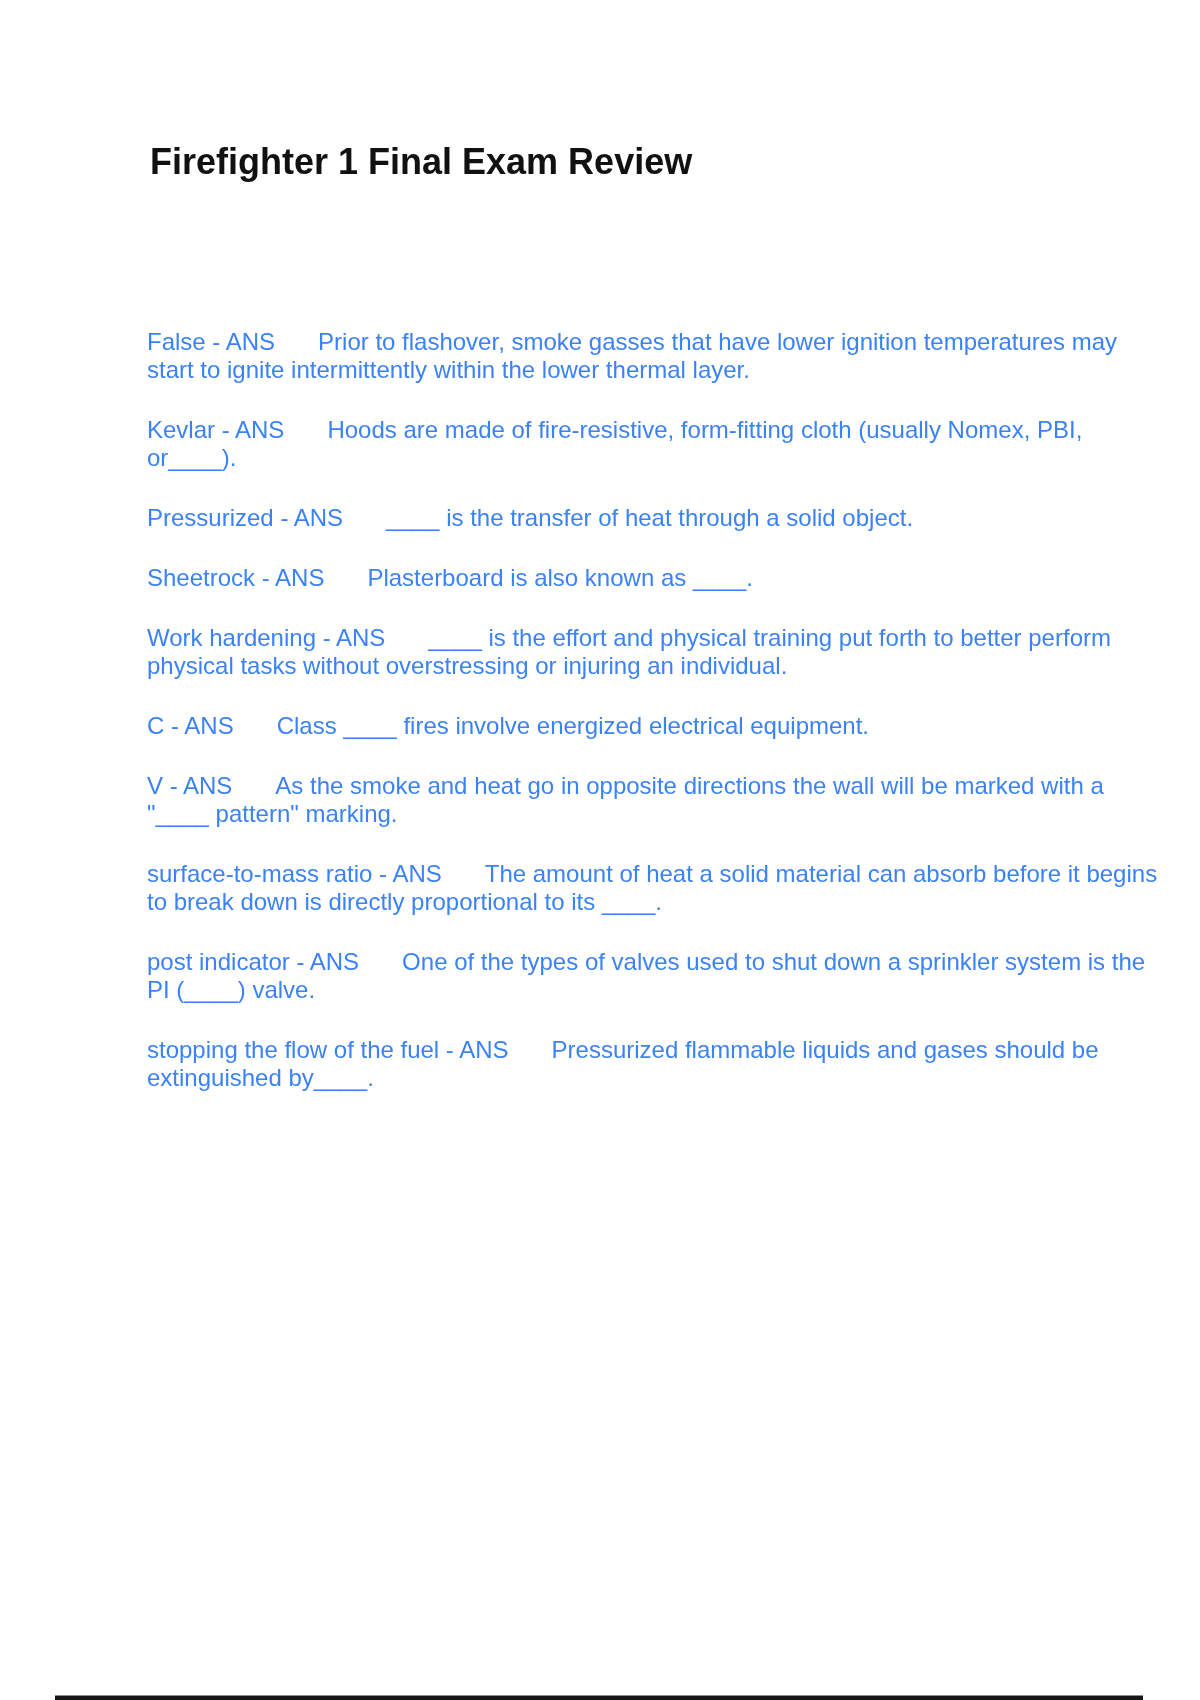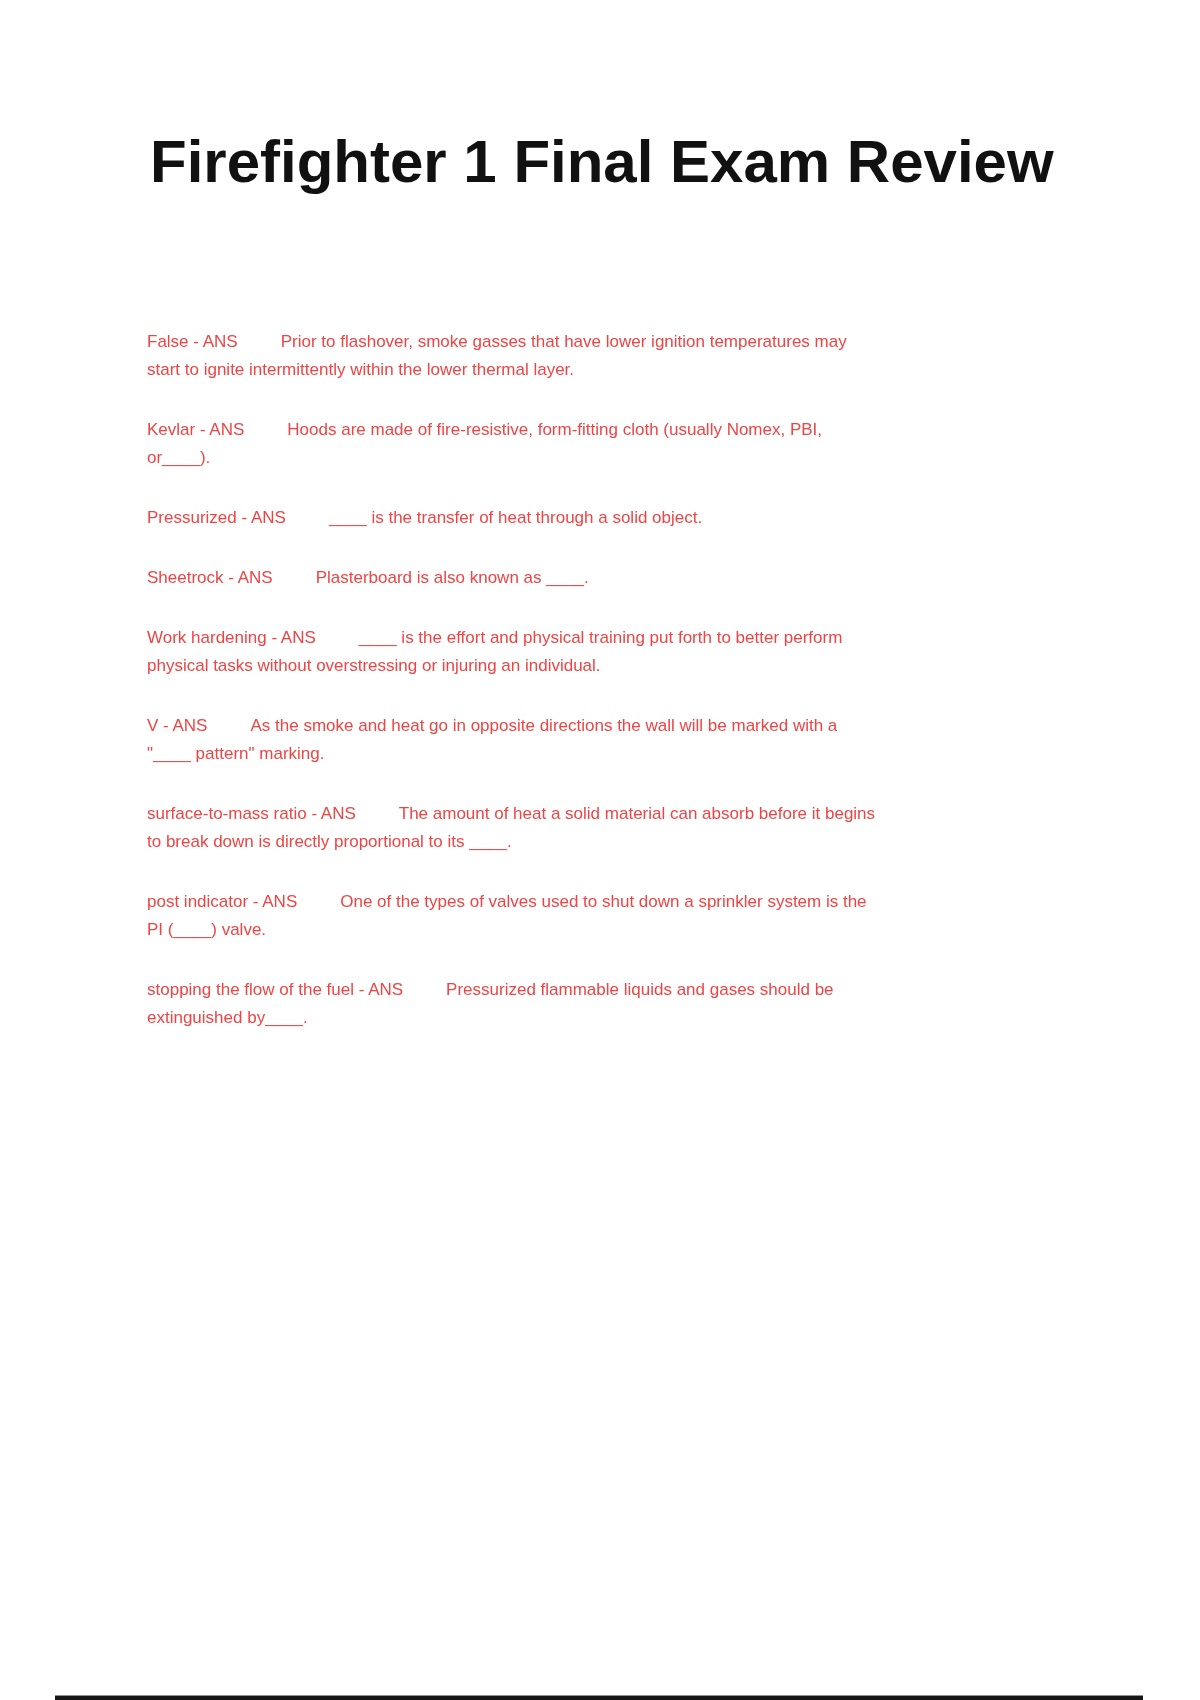--- a/index.html
+++ b/index.html
@@ -6,34 +6,34 @@
   .page {
     position: relative;
     width: 1200px;
     height: 1700px;
     background: #ffffff;
     overflow: hidden;
     font-family: "Liberation Sans", "DejaVu Sans", sans-serif;
   }
   .doc-title {
     margin: 136px 0 0 150px;
-    font-size: 60px;
+    font-size: 36px;
     line-height: 52px;
     font-weight: bold;
     color: #111111;
   }
   .qa-list {
     margin: 140px 0 0 147px;
     width: 1015px;
   }
   .qa-list p {
     margin: 0 0 32px 0;
-    font-size: 17px;
+    font-size: 24px;
     line-height: 28px;
-    color: #ef4444;
+    color: #3b82f6;
     white-space: pre-wrap;
   }
   .gap {
     display: inline-block;
     width: 43px;
     height: 1px;
   }
   .page-divider {
     position: absolute;
     left: 55px;
@@ -54,20 +54,21 @@
 
   <div class="qa-list">
     <p><span>False - ANS</span><span class="gap"></span><span>Prior to flashover, smoke gasses that have lower ignition temperatures may
 start to ignite intermittently within the lower thermal layer.</span></p>
     <p><span>Kevlar - ANS</span><span class="gap"></span><span>Hoods are made of fire-resistive, form-fitting cloth (usually Nomex, PBI,
 or____).</span></p>
     <p><span>Pressurized - ANS</span><span class="gap"></span><span>____ is the transfer of heat through a solid object.</span></p>
     <p><span>Sheetrock - ANS</span><span class="gap"></span><span>Plasterboard is also known as ____.</span></p>
     <p><span>Work hardening - ANS</span><span class="gap"></span><span>____ is the effort and physical training put forth to better perform
 physical tasks without overstressing or injuring an individual.</span></p>
+    <p><span>C - ANS</span><span class="gap"></span><span>Class ____ fires involve energized electrical equipment.</span></p>
     <p><span>V - ANS</span><span class="gap"></span><span>As the smoke and heat go in opposite directions the wall will be marked with a
 "____ pattern" marking.</span></p>
     <p><span>surface-to-mass ratio - ANS</span><span class="gap"></span><span>The amount of heat a solid material can absorb before it begins
 to break down is directly proportional to its ____.</span></p>
     <p><span>post indicator - ANS</span><span class="gap"></span><span>One of the types of valves used to shut down a sprinkler system is the
 PI (____) valve.</span></p>
     <p><span>stopping the flow of the fuel - ANS</span><span class="gap"></span><span>Pressurized flammable liquids and gases should be
 extinguished by____.</span></p>
   </div>
 

